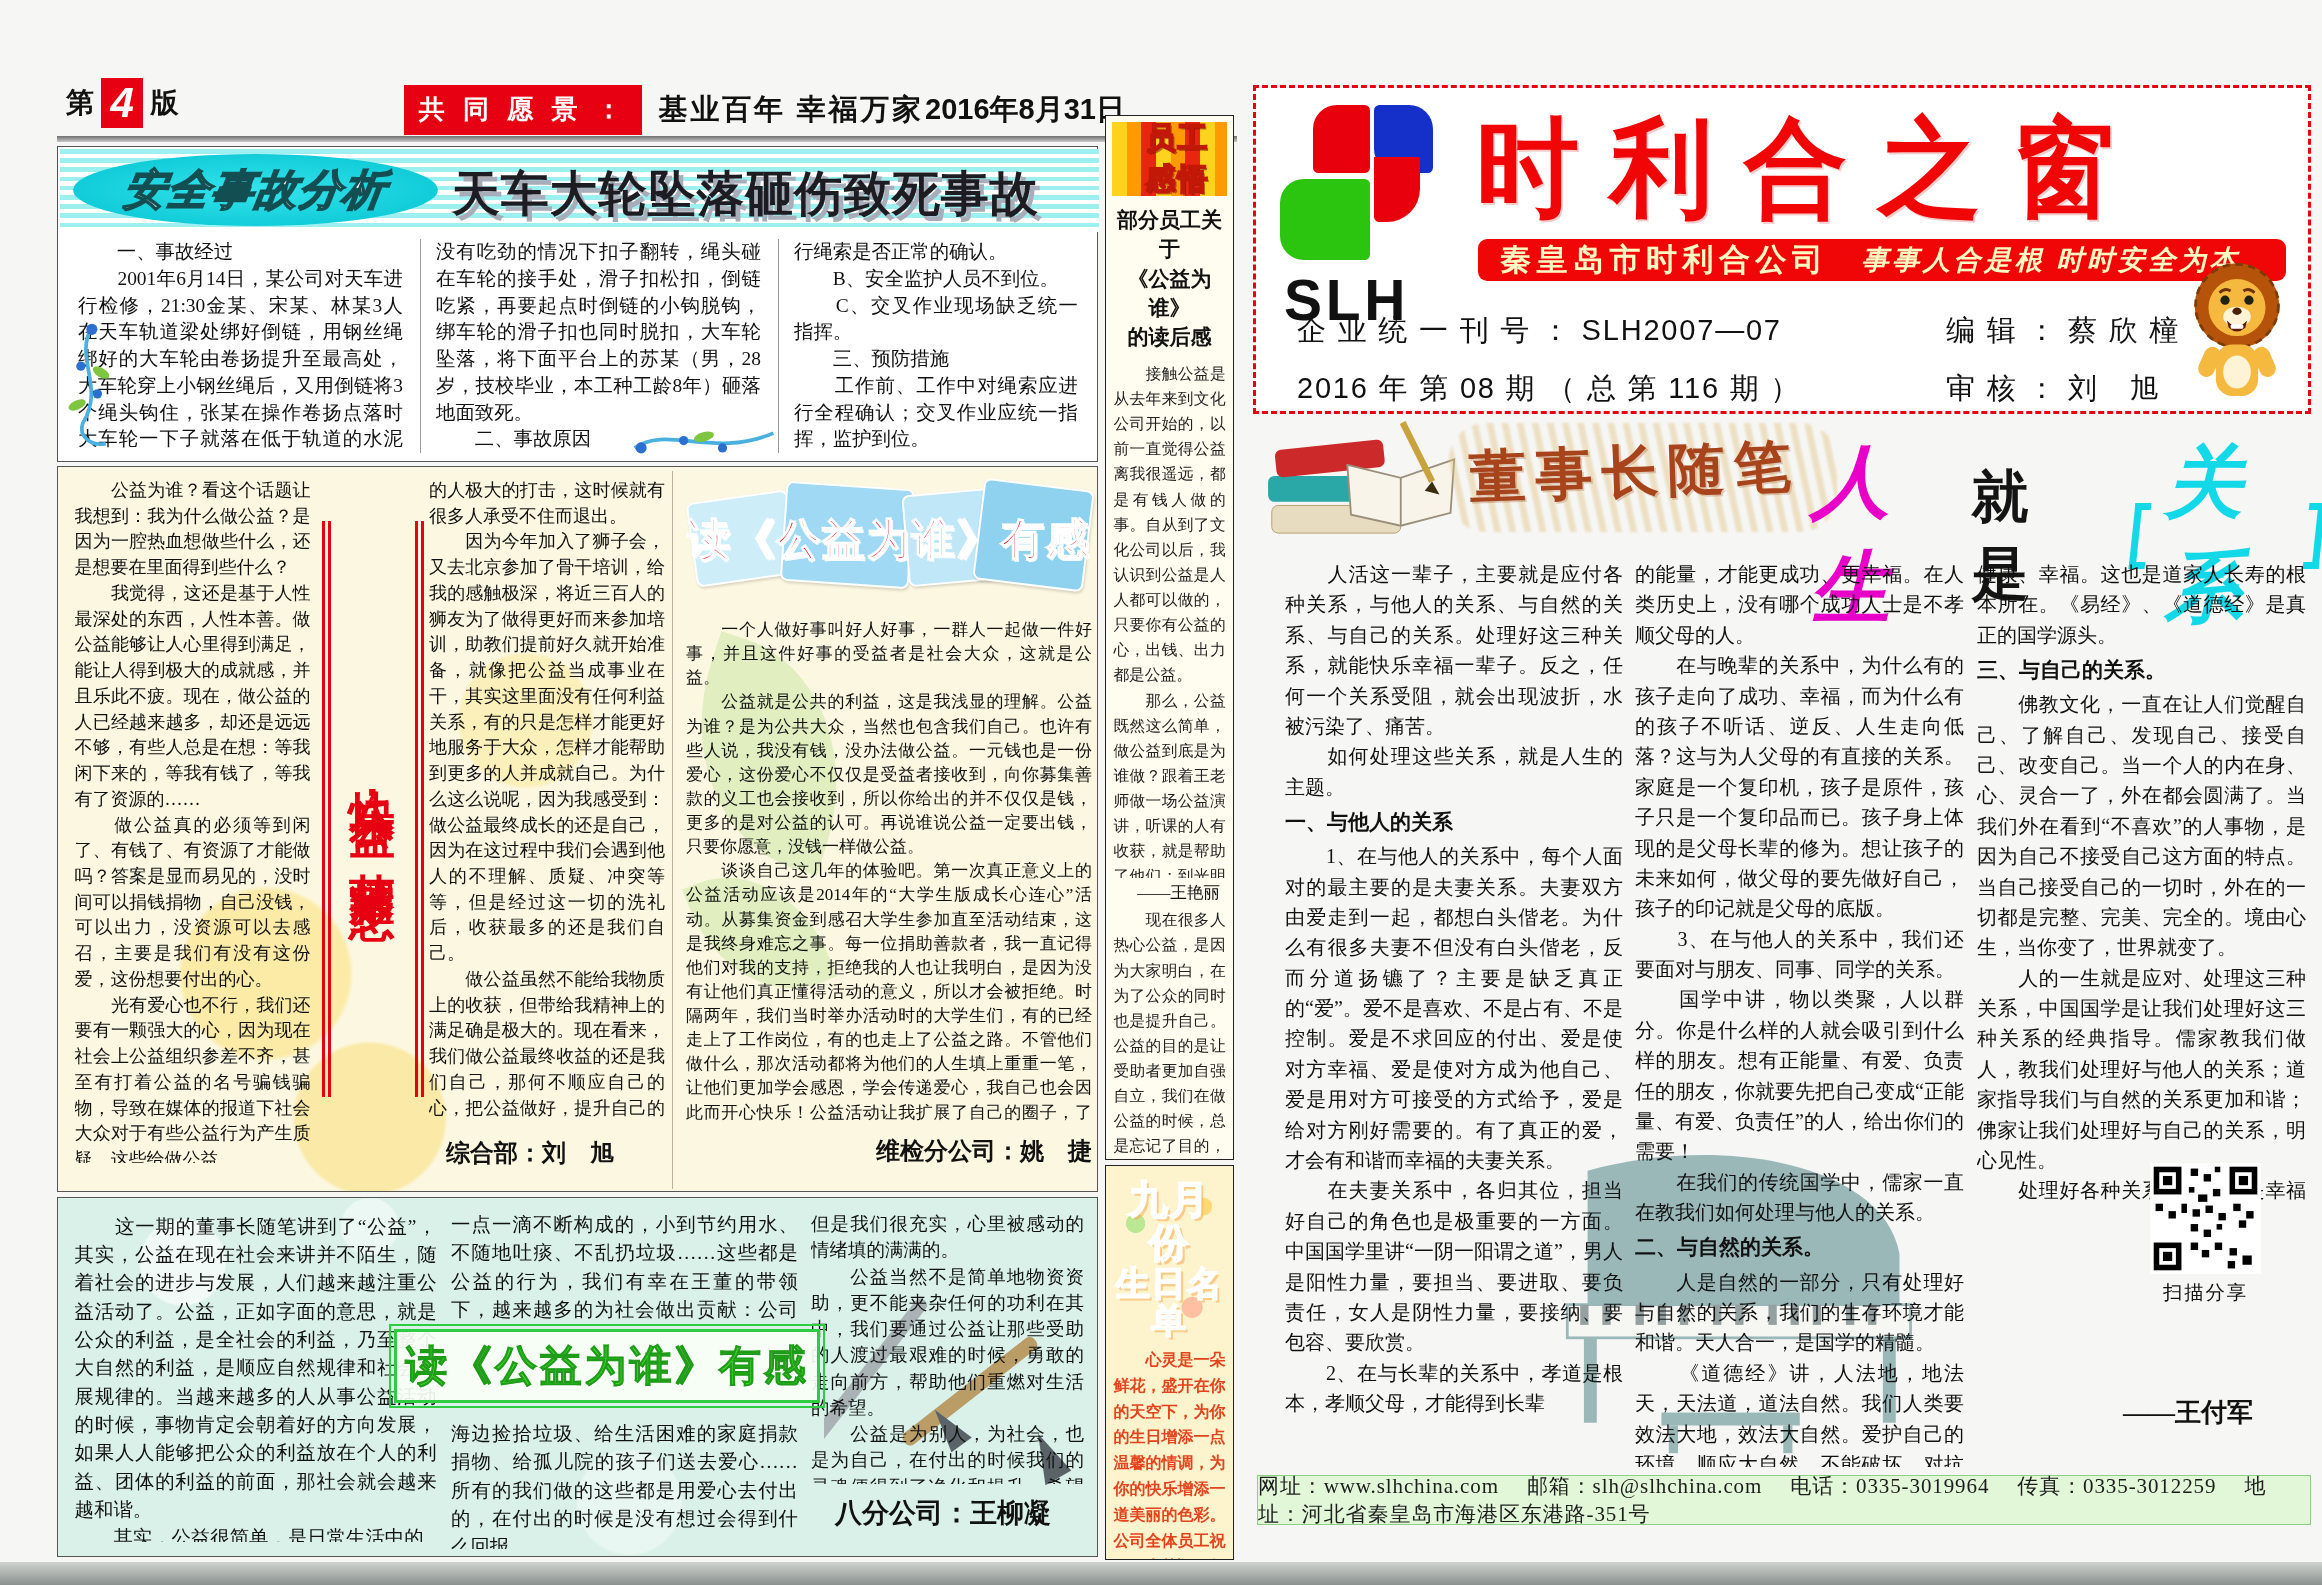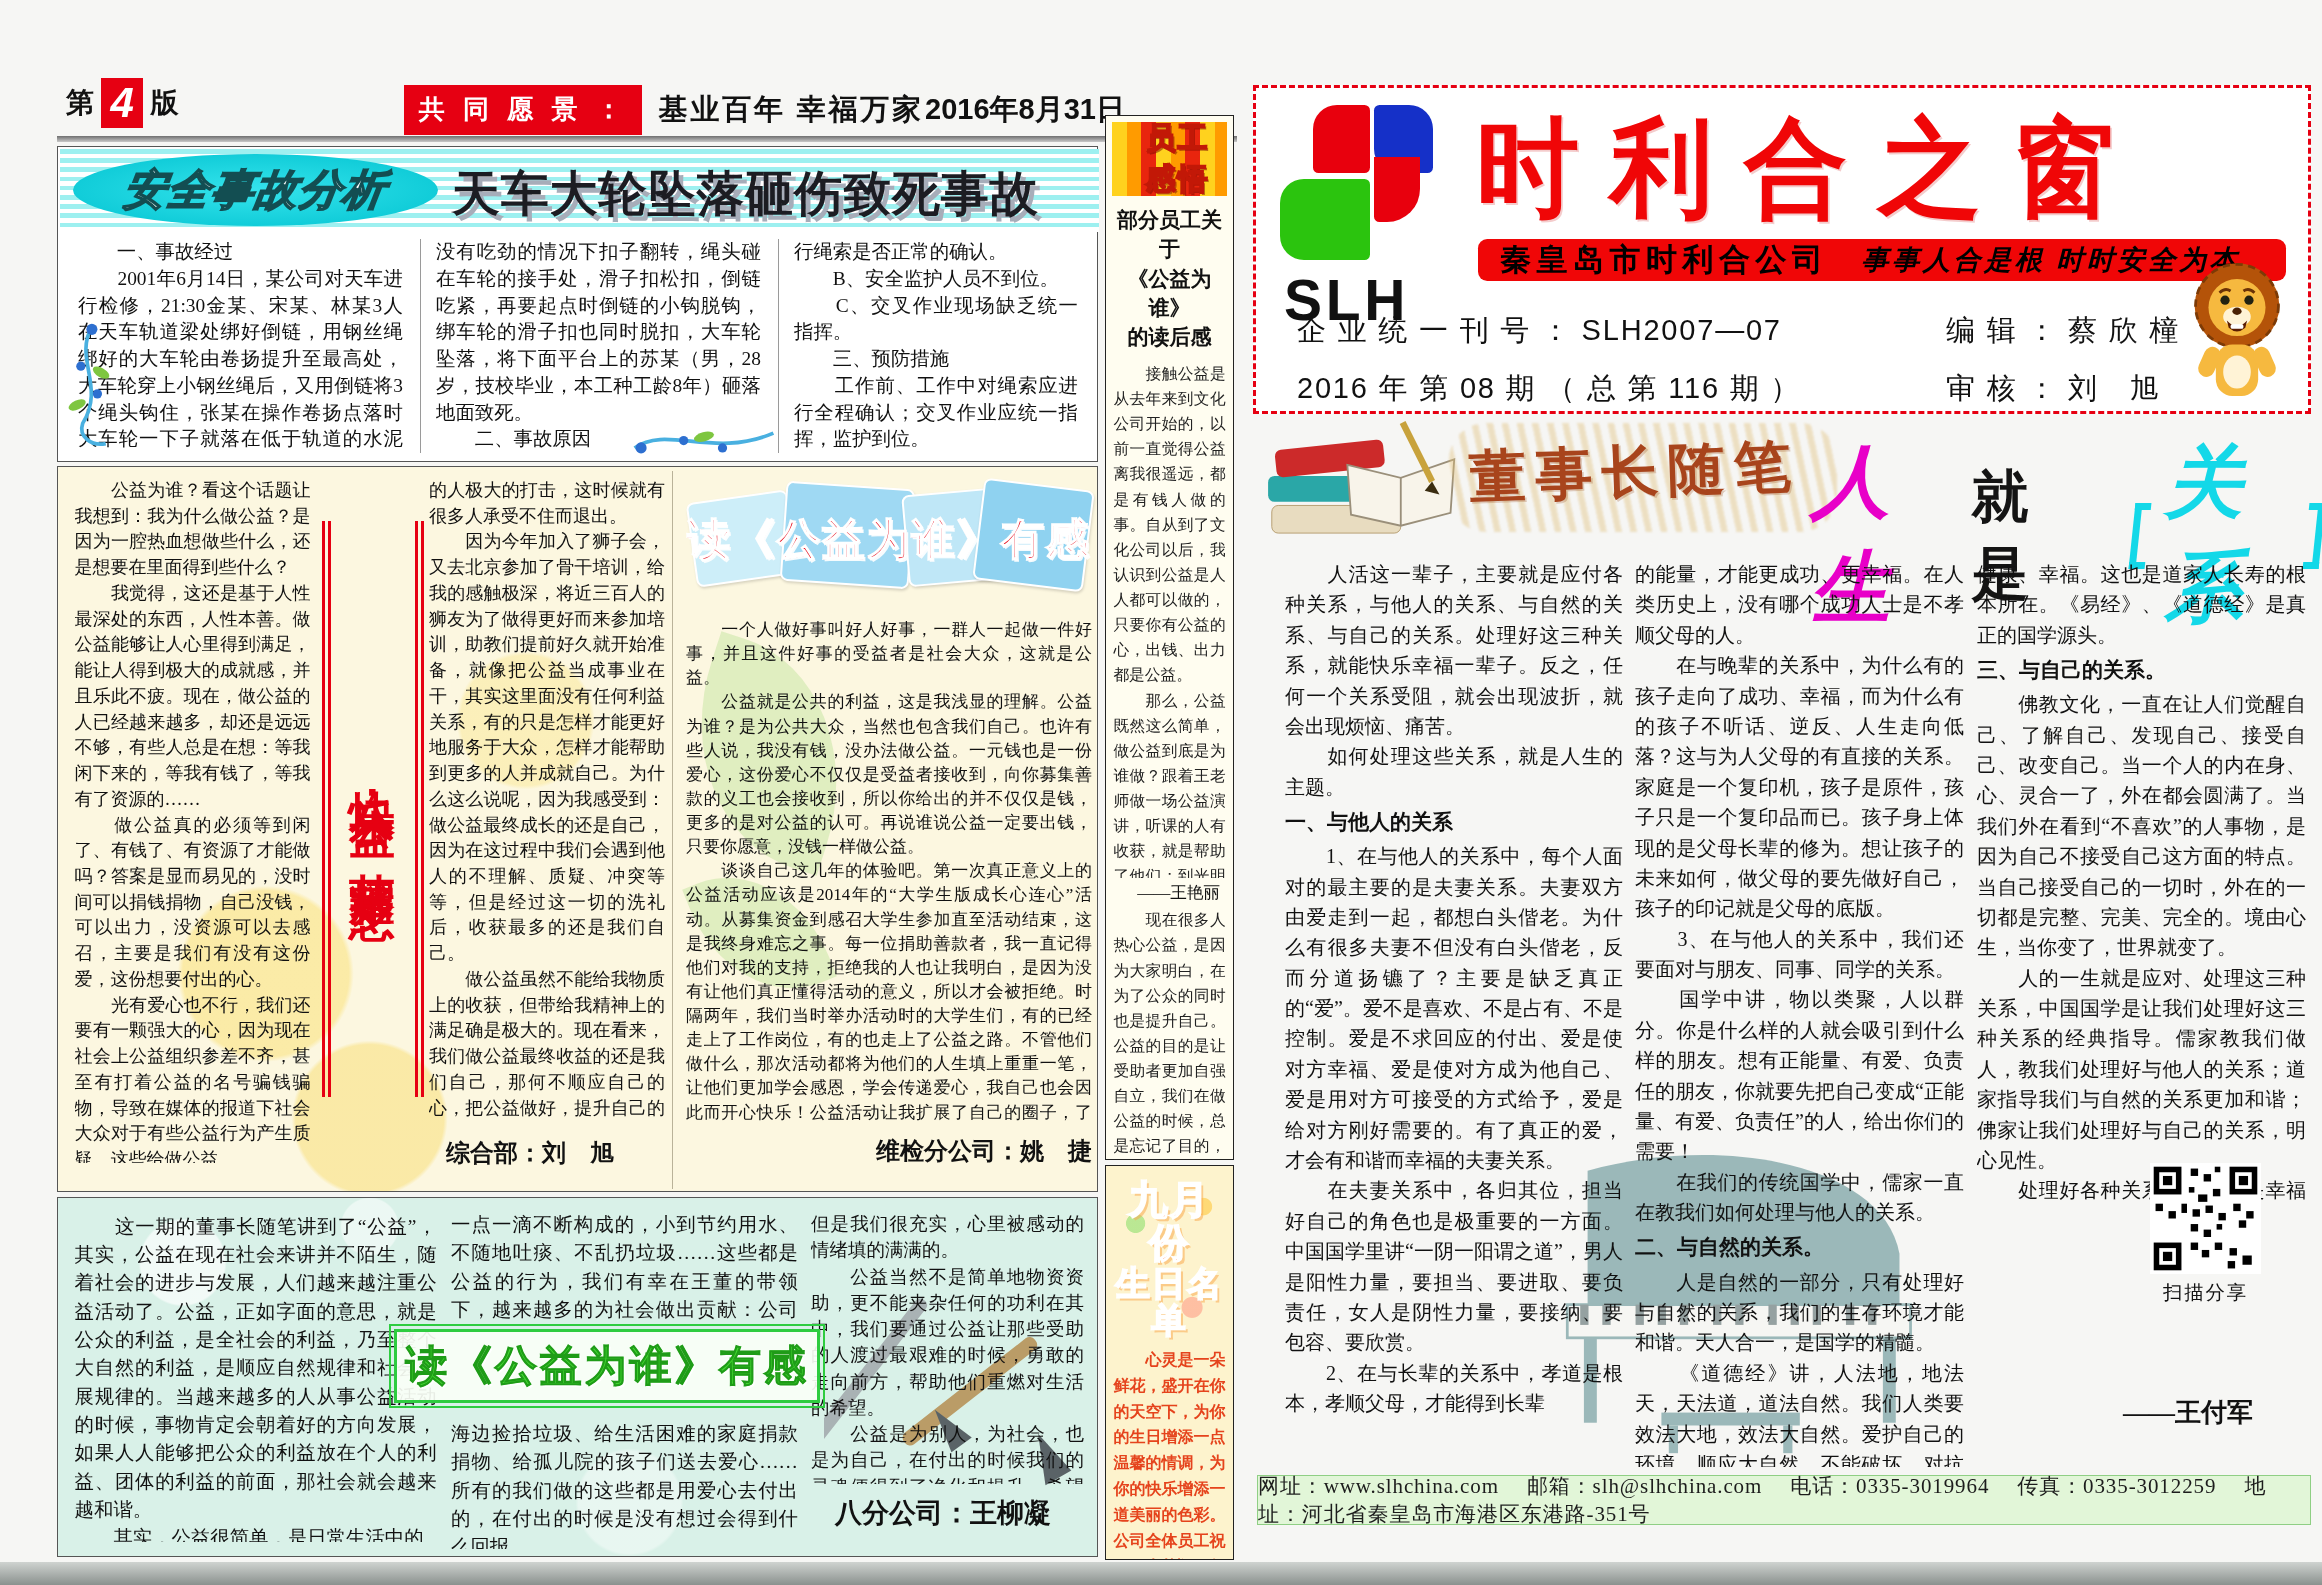--- a/index.html
+++ b/index.html
@@ -120,21 +120,21 @@
   .lg-a { left:33px; top:0;    width:57px; height:68px; background:#e8000d; border-radius:24px 5.5px 5.5px 5.5px; }
   .lg-b { left:94px; top:0;   width:59px; height:68px; background:#1530c8; border-radius:5.5px 24px 5.5px 24px; }
   .lg-c { left:0; top:74px;    width:90px; height:81px; background:#2bc40e; border-radius:24px 5.5px 5.5px 24px; }
   .lg-d { left:94px; top:52px; width:46px; height:65px; background:#e8000d; border-radius:0 0 33px 5.5px; }
   .logo-text { font-size:57px; font-weight:900; letter-spacing:3.7px; }
   .mast-title {
     color:#f00607; font-weight:900; font-size:103px; letter-spacing:31px; white-space:nowrap;
     text-shadow:1.8px 1.8px 0 rgba(200,0,0,.2); transform:scaleY(1.04);
   }
   .mast-bar {
-    background:#f00607; border-radius:9.2px; color:#000000; display:flex; align-items:center;
+    background:#f00607; border-radius:9.2px; color:#fef9c3; display:flex; align-items:center;
     padding:8px 22px; gap:33px;
   }
   .mast-bar .co { font-size:31px; font-weight:bold; letter-spacing:5.5px; }
   .mast-bar .sl { font-size:27px; font-weight:bold; font-style:italic; letter-spacing:3.7px; }
   .mast-info { font-size:29px; letter-spacing:1.8px; white-space:nowrap; }
 
   .essay-coltitle {
     color:#a8441c; font-weight:900; font-size:57px; letter-spacing:9.2px;
     transform:rotate(-2deg); text-shadow:1.8px 1.8px 0 rgba(150,70,20,.25); white-space:nowrap;
   }
@@ -356,21 +356,21 @@
         <rect x="374" y="175" width="9" height="22"></rect>
     </g>
     <rect x="66" y="211" width="14" height="92" fill="#2e6f72"></rect>
     <rect x="390" y="211" width="14" height="92" fill="#2e6f72"></rect>
     <rect x="150" y="292" width="150" height="14" fill="#2e6f72"></rect>
     <rect x="158" y="306" width="10" height="30" fill="#2e6f72"></rect>
       <rect x="282" y="306" width="10" height="30" fill="#2e6f72"></rect>
   </svg>
 
   <div class="abs" style="left:1285px;top:559px;width:338px;height:908px;overflow:hidden;z-index:2;">
-    <div class="rp-col">　　人活这一辈子，主要就是应付各种关系，与他人的关系、与自然的关系、与自己的关系。处理好这三种关系，就能快乐幸福一辈子。反之，任何一个关系受阻，就会出现波折，就会出现烦恼、痛苦。
+    <div class="rp-col">　　人活这一辈子，主要就是应付各种关系，与他人的关系、与自然的关系、与自己的关系。处理好这三种关系，就能快乐幸福一辈子。反之，任何一个关系受阻，就会出现波折，水被污染了、痛苦。
 　　如何处理这些关系，就是人生的主题。</div>
     <div class="rp-h">一、与他人的关系</div>
     <div class="rp-col">　　1、在与他人的关系中，每个人面对的最主要的是夫妻关系。夫妻双方由爱走到一起，都想白头偕老。为什么有很多夫妻不但没有白头偕老，反而分道扬镳了？主要是缺乏真正的“爱”。爱不是喜欢、不是占有、不是控制。爱是不求回应的付出、爱是使对方幸福、爱是使对方成为他自己、爱是用对方可接受的方式给予，爱是给对方刚好需要的。有了真正的爱，才会有和谐而幸福的夫妻关系。
 　　在夫妻关系中，各归其位，担当好自己的角色也是极重要的一方面。中国国学里讲“一阴一阳谓之道”，男人是阳性力量，要担当、要进取、要负责任，女人是阴性力量，要接纳、要包容、要欣赏。
 　　2、在与长辈的关系中，孝道是根本，孝顺父母，才能得到长辈</div>
   </div>
   <div class="abs" style="left:1635px;top:559px;width:329px;height:908px;overflow:hidden;z-index:2;">
     <div class="rp-col">的能量，才能更成功、更幸福。在人类历史上，没有哪个成功人士是不孝顺父母的人。
 　　在与晚辈的关系中，为什么有的孩子走向了成功、幸福，而为什么有的孩子不听话、逆反、人生走向低落？这与为人父母的有直接的关系。家庭是一个复印机，孩子是原件，孩子只是一个复印品而已。孩子身上体现的是父母长辈的修为。想让孩子的未来如何，做父母的要先做好自己，孩子的印记就是父母的底版。
 　　3、在与他人的关系中，我们还要面对与朋友、同事、同学的关系。

